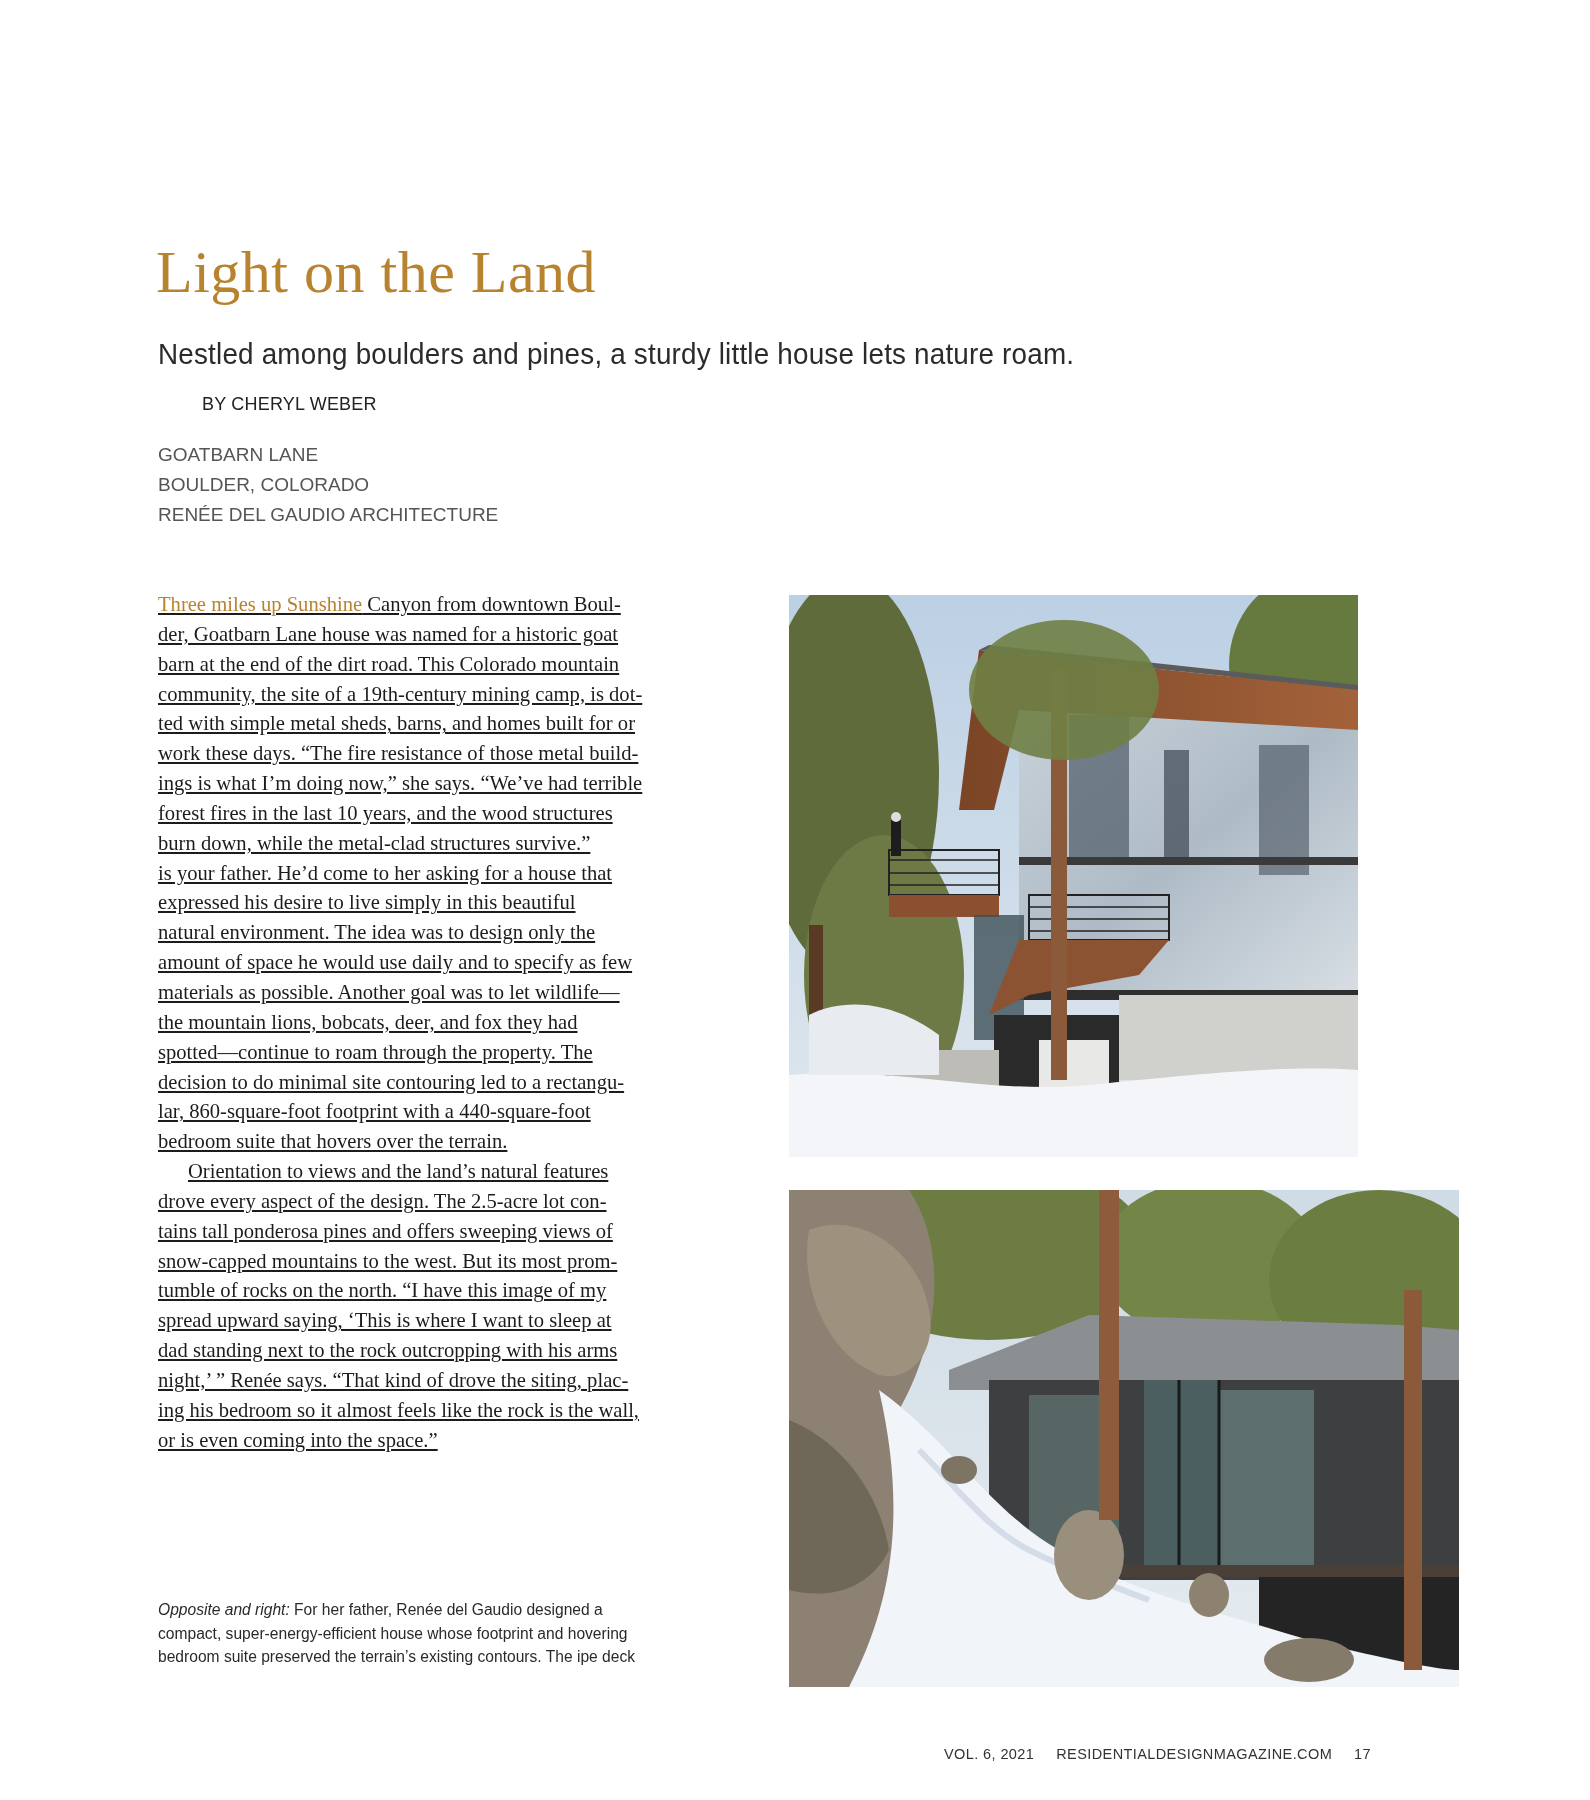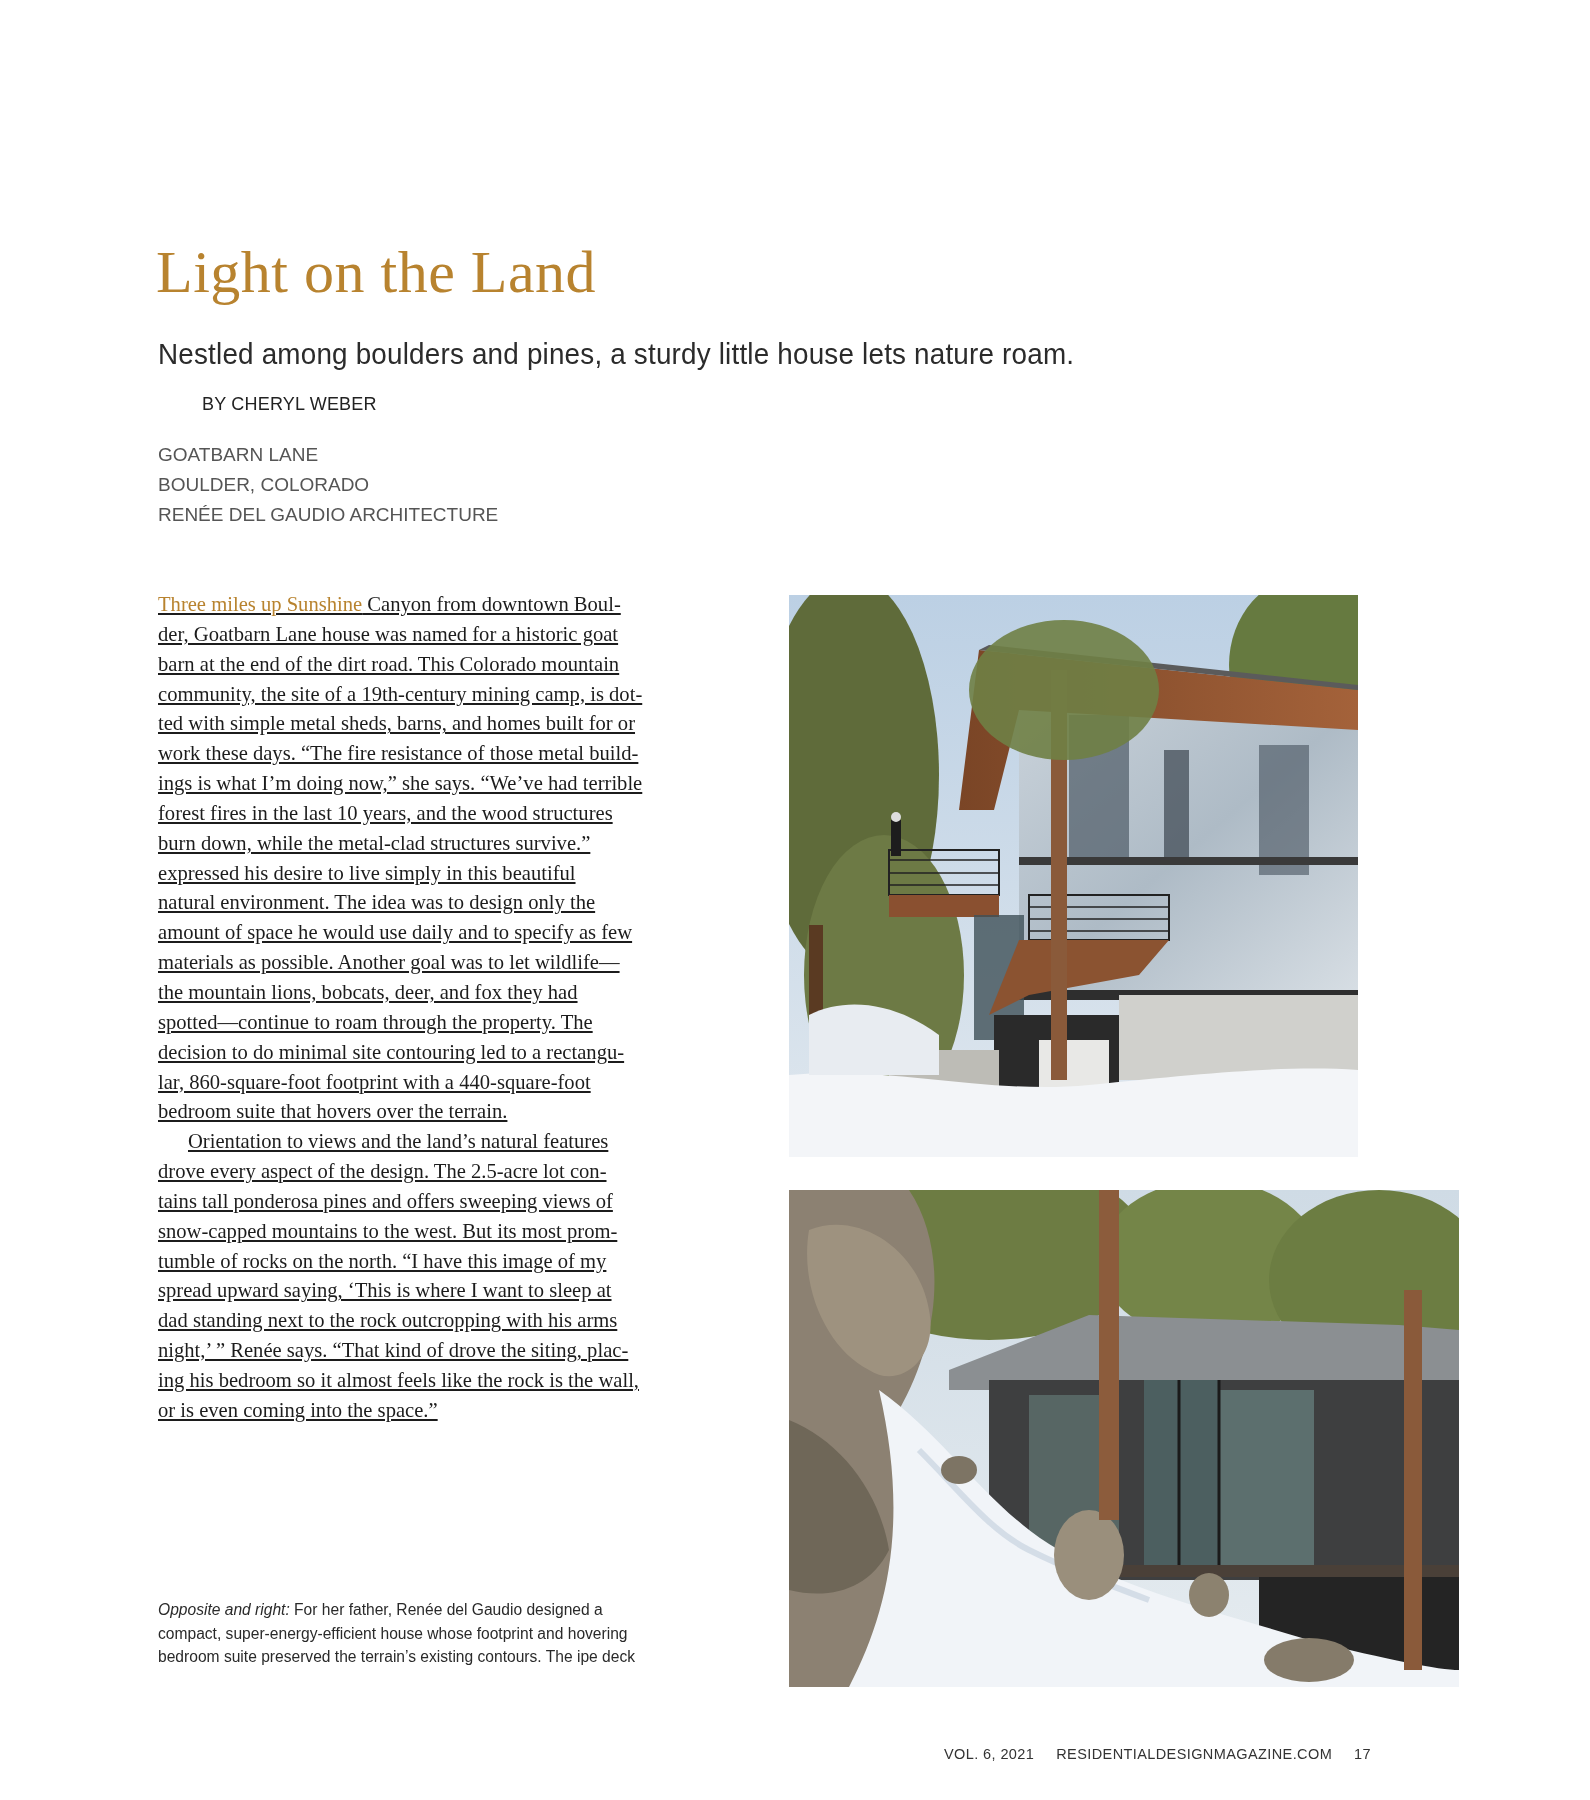--- a/index.html
+++ b/index.html
@@ -74,20 +74,21 @@
     <span class="line">der, Goatbarn Lane house was named for a historic goat</span>
     <span class="line">barn at the end of the dirt road. This Colorado mountain</span>
     <span class="line">community, the site of a 19th-century mining camp, is dot-</span>
     <span class="line">ted with simple metal sheds, barns, and homes built for or</span>
     <span class="line">work these days. “The fire resistance of those metal build-</span>
     <span class="line">ings is what I’m doing now,” she says. “We’ve had terrible</span>
     <span class="line">forest fires in the last 10 years, and the wood structures</span>
     <span class="line">burn down, while the metal-clad structures survive.”</span>
   </p>
   <p>
+    <span class="line">is your father. He’d come to her asking for a house that</span>
     <span class="line">expressed his desire to live simply in this beautiful</span>
     <span class="line">natural environment. The idea was to design only the</span>
     <span class="line">amount of space he would use daily and to specify as few</span>
     <span class="line">materials as possible. Another goal was to let wildlife—</span>
     <span class="line">the mountain lions, bobcats, deer, and fox they had</span>
     <span class="line">spotted—continue to roam through the property. The</span>
     <span class="line">decision to do minimal site contouring led to a rectangu-</span>
     <span class="line">lar, 860-square-foot footprint with a 440-square-foot</span>
     <span class="line">bedroom suite that hovers over the terrain.</span>
   </p>

